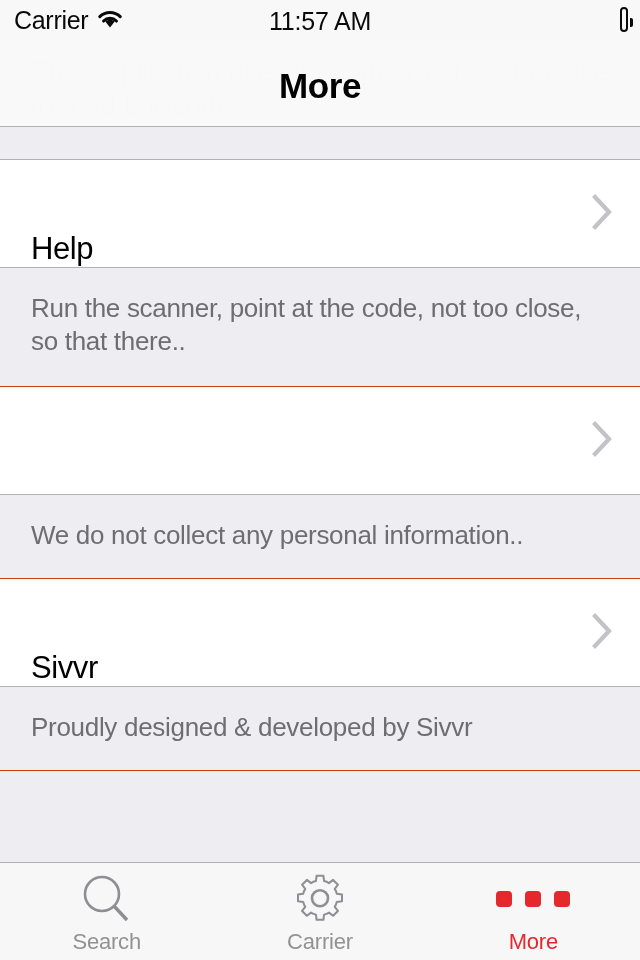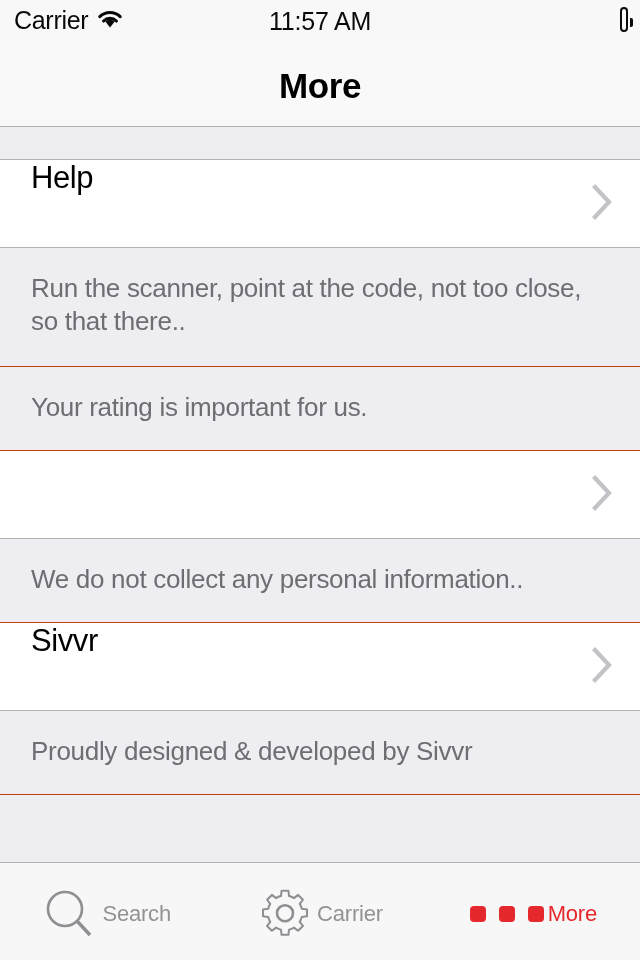--- a/index.html
+++ b/index.html
@@ -75,23 +75,23 @@
   
   .table-view {
     position:absolute; top:127px; left:0; width:640px; height:735px;
     background:#ededf2; overflow:hidden;
   }
   .section-gap {
     height:33px; background:#ededf2;
     border-bottom:1px solid #b2b2b2;
   }
   .row {
-    position:relative; height:88px; background:#ffffff;
+    position:relative; height:108px; background:#ffffff;
     border-bottom:1px solid #b2b2b2;
-    display:flex; align-items:flex-start;
+    display:flex; align-items:flex-end;
     cursor:pointer;
   }
   .row-label {
     margin-left:31px; font-size:31px; color:#000; letter-spacing:-0.4px;
   }
   .chevron {
     position:absolute; right:26px; top:50%; transform:translateY(-50%);
   }
   .footer {
     background:#ededf2; border-bottom:1px solid #c2410c;
@@ -103,21 +103,21 @@
   .footer.tall { padding:24px 31px 28px 31px; }
 
   
   .tab-bar {
     position:absolute; bottom:0; left:0; width:640px; height:98px;
     background:#f7f7f7;
     border-top:1px solid #b2b2b2;
     display:flex; z-index:25;
   }
   .tab-item {
-    flex:1; display:flex; flex-direction:row;
+    flex:1; display:flex; flex-direction:column;
     align-items:center; justify-content:center; gap:4px;
     cursor:pointer; padding-top:4px;
   }
   .tab-icon { height:52px; display:flex; align-items:center; justify-content:center; }
   .tab-label { font-size:22px; color:#929292; letter-spacing:-0.2px; }
   .tab-item.active .tab-label { color:#e5282c; }
 
   .dots { display:flex; gap:13px; align-items:center; }
   .dot { width:16px; height:16px; background:#e5282c; border-radius:4px; }
 </style>
@@ -164,23 +164,20 @@
       <span class="chevron">
         <svg width="22" height="38" viewBox="0 0 22 38">
           <polyline points="3,4 17,19 3,34" fill="none" stroke="#c2c2c7" stroke-width="4.2" stroke-linecap="square" stroke-linejoin="miter"></polyline>
         </svg>
       </span>
     </div>
     <div class="footer tall">
       <div class="footer-text">Run the scanner, point at the code, not too close, so that there..</div>
     </div>
 
-    <div class="footer">
-      <div class="footer-text">Your rating is important for us.</div>
-    </div>
 
     <div class="row">
       <span class="chevron">
         <svg width="22" height="38" viewBox="0 0 22 38">
           <polyline points="3,4 17,19 3,34" fill="none" stroke="#c2c2c7" stroke-width="4.2" stroke-linecap="square" stroke-linejoin="miter"></polyline>
         </svg>
       </span>
     </div>
     <div class="footer">
       <div class="footer-text">We do not collect any personal information..</div>

